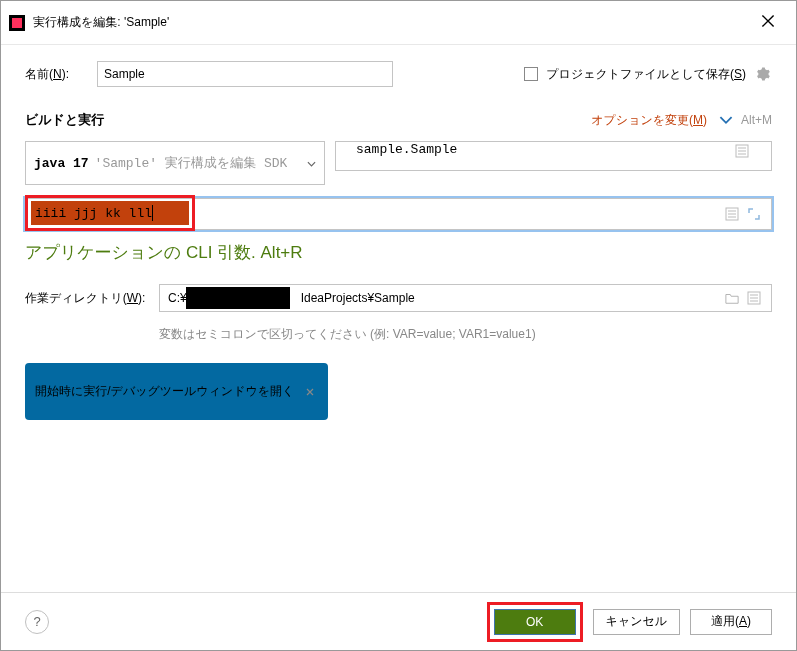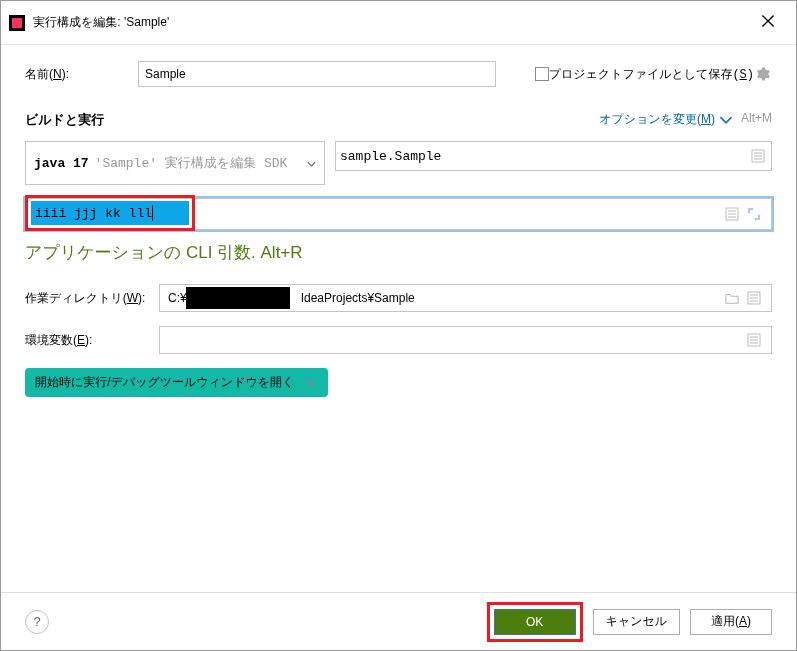--- a/index.html
+++ b/index.html
@@ -47,56 +47,55 @@
   .row { display: flex; align-items: center; margin-bottom: 16px; }
   .label { width: 72px; }
   .underline { text-decoration: underline; }
   input[type=text] {
     height: 26px;
     border: 1px solid #c4c4c4;
     padding: 2px 6px;
     font-size: 12px;
     font-family: inherit;
   }
-  .name-input { width: 358px; margin-left: 41px; }
+  .name-input { width: 296px; }
   .save-project {
     display: flex;
     align-items: center;
     margin-left: auto;
-    gap: 0;
-    font-family: Liberation Mono, monospace;
+    gap: 8px;
   }
   .save-project .checkbox {
     width: 14px; height: 14px;
     border: 1px solid #888;
     background: #fff;
     cursor: pointer;
   }
   .gear {
     width: 18px; height: 18px;
     display: inline-flex;
     align-items: center;
     justify-content: center;
     color: #888;
     cursor: pointer;
   }
   .section-header {
     display: flex;
-    align-items: flex-start;
+    align-items: center;
     margin-top: 24px;
     margin-bottom: 12px;
   }
   .section-title { font-weight: bold; font-size: 13px; }
   .change-opts {
     margin-left: auto;
-    color: #0369a1;
-    cursor: pointer;
-    display: flex;
-    align-items: center;
-    gap: 4px;
+    color: #c2410c;
+    cursor: pointer;
+    display: flex;
+    align-items: center;
+    gap: 12px;
   }
   .shortcut-hint { color: #999; margin-left: 8px; }
   .builder-row { display: flex; gap: 10px; margin-bottom: 10px; }
   .sdk-select {
     width: 300px;
     height: 44px;
     border: 1px solid #c4c4c4;
     display: flex;
     align-items: center;
     padding: 0 8px;
@@ -105,22 +104,22 @@
     cursor: pointer;
   }
   .sdk-select .strong { font-weight: bold; }
   .sdk-select .gray { color: #999; margin-left: 6px; white-space: nowrap; overflow: hidden; text-overflow: ellipsis; }
   .sdk-select .arrow { margin-left: auto; color: #666; }
   .main-class {
     flex: 1;
     height: 30px;
     border: 1px solid #c4c4c4;
     display: flex;
-    align-items: center;
-    padding: 0 4px;
+    align-items: flex-start;
+    padding: 0 20px;
     font-family: Consolas, "Courier New", monospace;
     font-size: 13px;
   }
   .main-class .text { flex: 1; }
   .inline-icon {
     width: 18px; height: 18px;
     display: inline-flex;
     align-items: center;
     justify-content: center;
     margin-left: 4px;
@@ -194,23 +193,23 @@
   }
   .env-hint {
     color: #888;
     font-size: 12px;
     margin-left: 134px;
     margin-bottom: 20px;
   }
   .tag-pill {
     display: inline-flex;
     align-items: center;
-    background: #14b8a6;
+    background: #0369a1;
     border-radius: 4px;
-    padding: 6px 10px;
+    padding: 20px 10px;
     gap: 8px;
     font-size: 12px;
   }
   .tag-pill .x {
     width: 16px; height: 16px;
     border-radius: 50%;
     display: inline-flex;
     align-items: center;
     justify-content: center;
     color: #777;
@@ -339,21 +338,21 @@
             <path d="M3 4h8M3 7h8M3 10h8" stroke="#bbb" stroke-width="1"></path>
           </svg>
       </span>
       <span class="inline-icon">
         <svg viewBox="0 0 14 14">
             <path d="M2 6 L2 2 L6 2 M12 8 L12 12 L8 12" stroke="#8fb8de" stroke-width="1.5" fill="none"></path>
           </svg>
       </span>
     </div>
     <div class="cli-wrapper">
-      <div style="display:flex;align-items:center;height:24px;padding:0 4px;font-family:Consolas,'Courier New',monospace;font-size:13px;background:#0ea5e9;">
+      <div style="display:flex;align-items:center;height:24px;padding:0 4px;font-family:Consolas,'Courier New',monospace;font-size:13px;background:#c2410c;">
         <span>iiii jjj kk lll</span>
           <span class="caret"></span>
       </div>
     </div>
   </div>
   <div class="cli-hint">アプリケーションの CLI 引数. Alt+R</div>
 
   
   <div class="field-row">
     <span class="field-label">
@@ -372,34 +371,21 @@
       <span class="inline-icon">
         <svg viewBox="0 0 14 14">
             <rect x="1" y="1" width="12" height="12" fill="none" stroke="#bbb"></rect>
             <path d="M3 4h8M3 7h8M3 10h8" stroke="#bbb" stroke-width="1"></path>
           </svg>
       </span>
     </div>
   </div>
 
   
-  <div class="field-row">
-    <span class="field-label">
-      <span>環境変数(</span><span class="underline">E</span><span>):</span>
-    </span>
-    <div class="field-input">
-      <span style="flex:1"></span>
-      <span class="inline-icon">
-        <svg viewBox="0 0 14 14">
-            <rect x="1" y="1" width="12" height="12" fill="none" stroke="#bbb"></rect>
-            <path d="M3 4h8M3 7h8M3 10h8" stroke="#bbb" stroke-width="1"></path>
-          </svg>
-      </span>
-    </div>
-  </div>
+  <div class="env-hint">変数はセミコロンで区切ってください (例: VAR=value; VAR1=value1)</div>
 
   
   <div class="tag-pill">
     <span>開始時に実行/デバッグツールウィンドウを開く</span>
     <span class="x">
       <svg viewBox="0 0 8 8" style="width:8px;height:8px">
           <path d="M1 1 L7 7 M7 1 L1 7" stroke="#888" stroke-width="1.2"></path>
         </svg>
     </span>
   </div>

